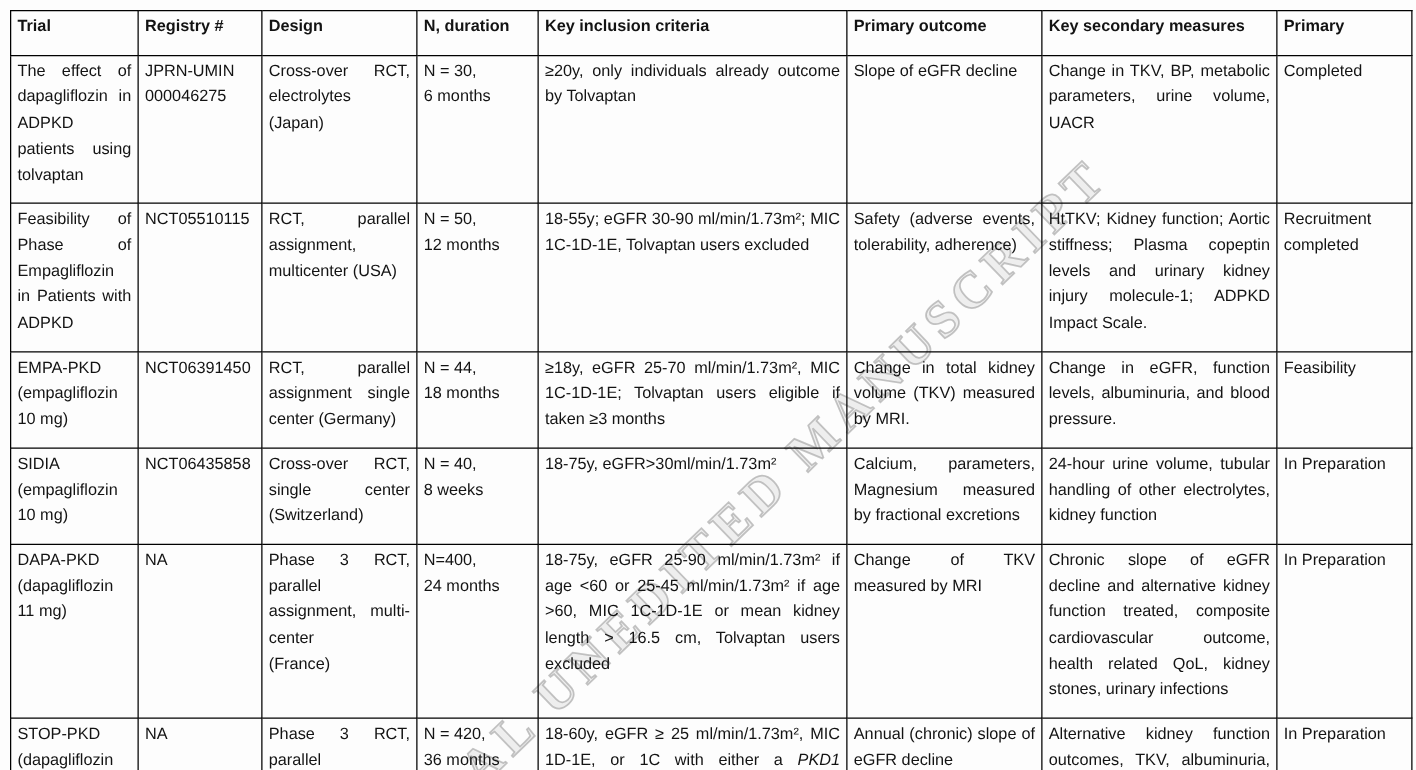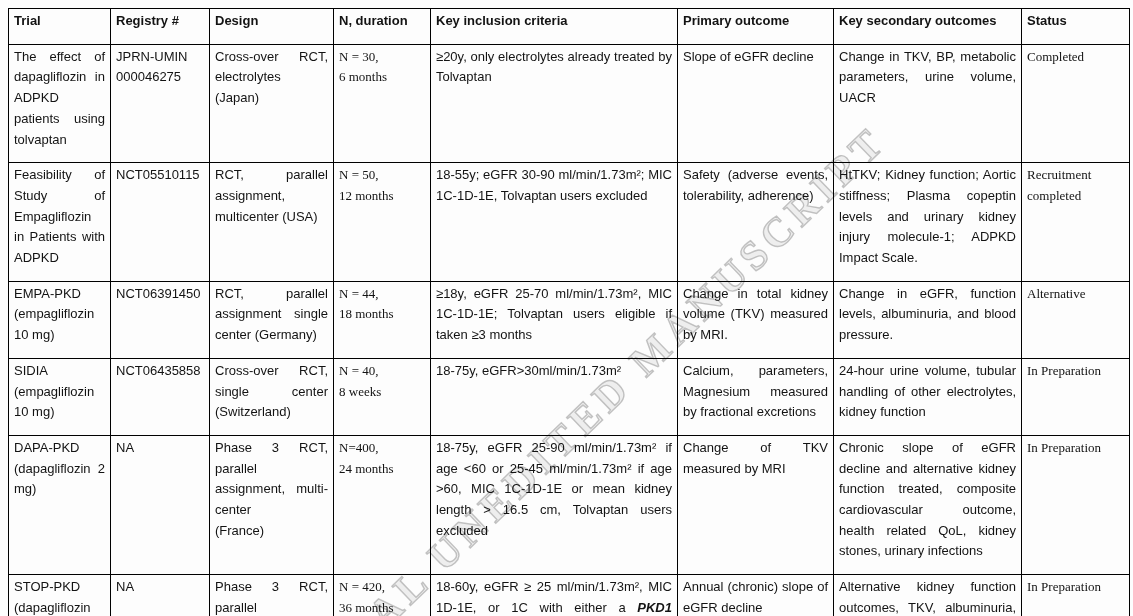--- a/index.html
+++ b/index.html
@@ -62,28 +62,28 @@
   th {
     font-weight: bold;
     text-align: left;
     height: 27px;
   }
   td {
     text-align: justify;
     text-align-last: left;
     -moz-text-align-last: left;
   }
-  td.left { text-align: right; font-family: Liberation Serif, serif; }
+  td.left { text-align: right; }
   tr.r1 { height: 104px; }
   tr.r2 { height: 103px; }
   tr.r3 { height: 62px;  }
   tr.r4 { height: 63px;  }
   tr.r5 { height: 123px; }
   tr.r6 { height: 126px; }
-  .it { font-style: italic; font-weight: bold; }
+  .it { font-style: italic; }
 </style>
 </head>
 <body>
 
 <div class="page">
 
   <div class="watermark">AL UNEDITED MANUSCRIPT</div>
 
   <table class="trials">
     <colgroup>
@@ -97,72 +97,72 @@
         <col class="c-status">
     </colgroup>
     <thead>
       <tr>
         <th>Trial</th>
         <th>Registry #</th>
         <th>Design</th>
         <th>N, duration</th>
         <th>Key inclusion criteria</th>
         <th>Primary outcome</th>
-        <th>Key secondary outcomes</th>
-        <th>Status</th>
+        <th>Key secondary measures</th>
+        <th>Primary</th>
       </tr>
     </thead>
     <tbody>
       <tr class="r1">
         <td>The effect of dapagliflozin in ADPKD patients using tolvaptan</td>
         <td>JPRN-UMIN 000046275</td>
         <td>Cross-over RCT, electrolytes (Japan)</td>
         <td class="left">N = 30,
 6 months</td>
-        <td>≥20y, only electrolytes already treated by Tolvaptan</td>
+        <td>≥20y, only individuals already outcome by Tolvaptan</td>
         <td>Slope of eGFR decline</td>
         <td>Change in TKV, BP, metabolic parameters, urine volume, UACR</td>
         <td class="left">Completed</td>
       </tr>
       <tr class="r2">
-        <td>Feasibility of Study of Empagliflozin in Patients with ADPKD</td>
+        <td>Feasibility of Phase of Empagliflozin in Patients with ADPKD</td>
         <td>NCT05510115</td>
         <td>RCT, parallel assignment, multicenter (USA)</td>
         <td class="left">N = 50,
 12 months</td>
         <td>18-55y; eGFR 30-90 ml/min/1.73m²; MIC 1C-1D-1E, Tolvaptan users excluded</td>
         <td>Safety (adverse events, tolerability, adherence)</td>
         <td>HtTKV; Kidney function; Aortic stiffness; Plasma copeptin levels and urinary kidney injury molecule-1; ADPKD Impact Scale.</td>
         <td class="left">Recruitment
 completed</td>
       </tr>
       <tr class="r3">
         <td>EMPA-PKD (empagliflozin 10 mg)</td>
         <td>NCT06391450</td>
         <td>RCT, parallel assignment single center (Germany)</td>
         <td class="left">N = 44,
 18 months</td>
         <td>≥18y, eGFR 25-70 ml/min/1.73m², MIC 1C-1D-1E; Tolvaptan users eligible if taken ≥3 months</td>
         <td>Change in total kidney volume (TKV) measured by MRI.</td>
         <td>Change in eGFR, function levels, albuminuria, and blood pressure.</td>
-        <td class="left">Alternative</td>
+        <td class="left">Feasibility</td>
       </tr>
       <tr class="r4">
         <td>SIDIA (empagliflozin 10 mg)</td>
         <td>NCT06435858</td>
         <td>Cross-over RCT, single center (Switzerland)</td>
         <td class="left">N = 40,
 8 weeks</td>
         <td>18-75y, eGFR&gt;30ml/min/1.73m²</td>
         <td>Calcium, parameters, Magnesium measured by fractional excretions</td>
         <td>24-hour urine volume, tubular handling of other electrolytes, kidney function</td>
         <td class="left">In Preparation</td>
       </tr>
       <tr class="r5">
-        <td>DAPA-PKD (dapagliflozin 2 mg)</td>
+        <td>DAPA-PKD (dapagliflozin 11 mg)</td>
         <td>NA</td>
         <td>Phase 3 RCT, parallel assignment, multi-center
 (France)</td>
         <td class="left">N=400,
 24 months</td>
         <td>18-75y, eGFR 25-90 ml/min/1.73m² if age &lt;60 or 25-45 ml/min/1.73m² if age &gt;60, MIC 1C-1D-1E or mean kidney length &gt; 16.5 cm, Tolvaptan users excluded</td>
         <td>Change of TKV measured by MRI</td>
         <td>Chronic slope of eGFR decline and alternative kidney function treated, composite cardiovascular outcome, health related QoL, kidney stones, urinary infections</td>
         <td class="left">In Preparation</td>
       </tr>

